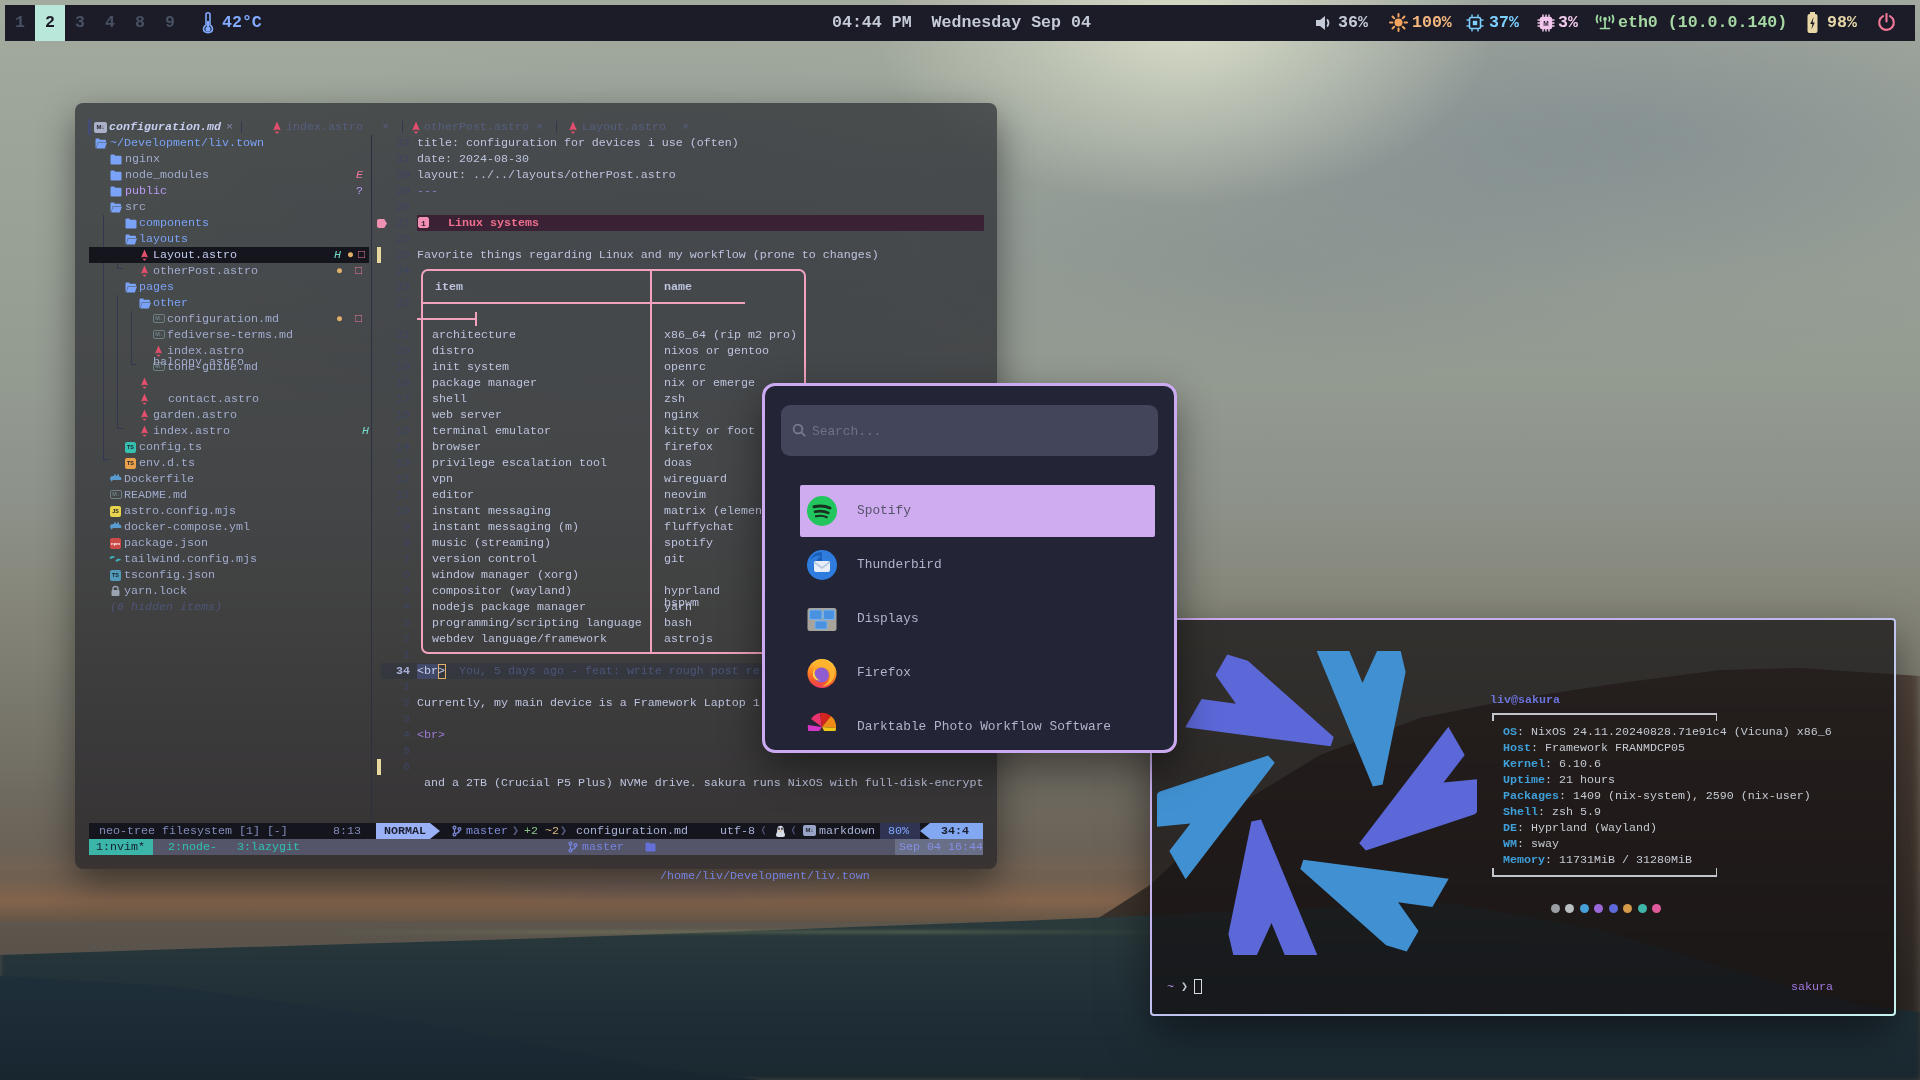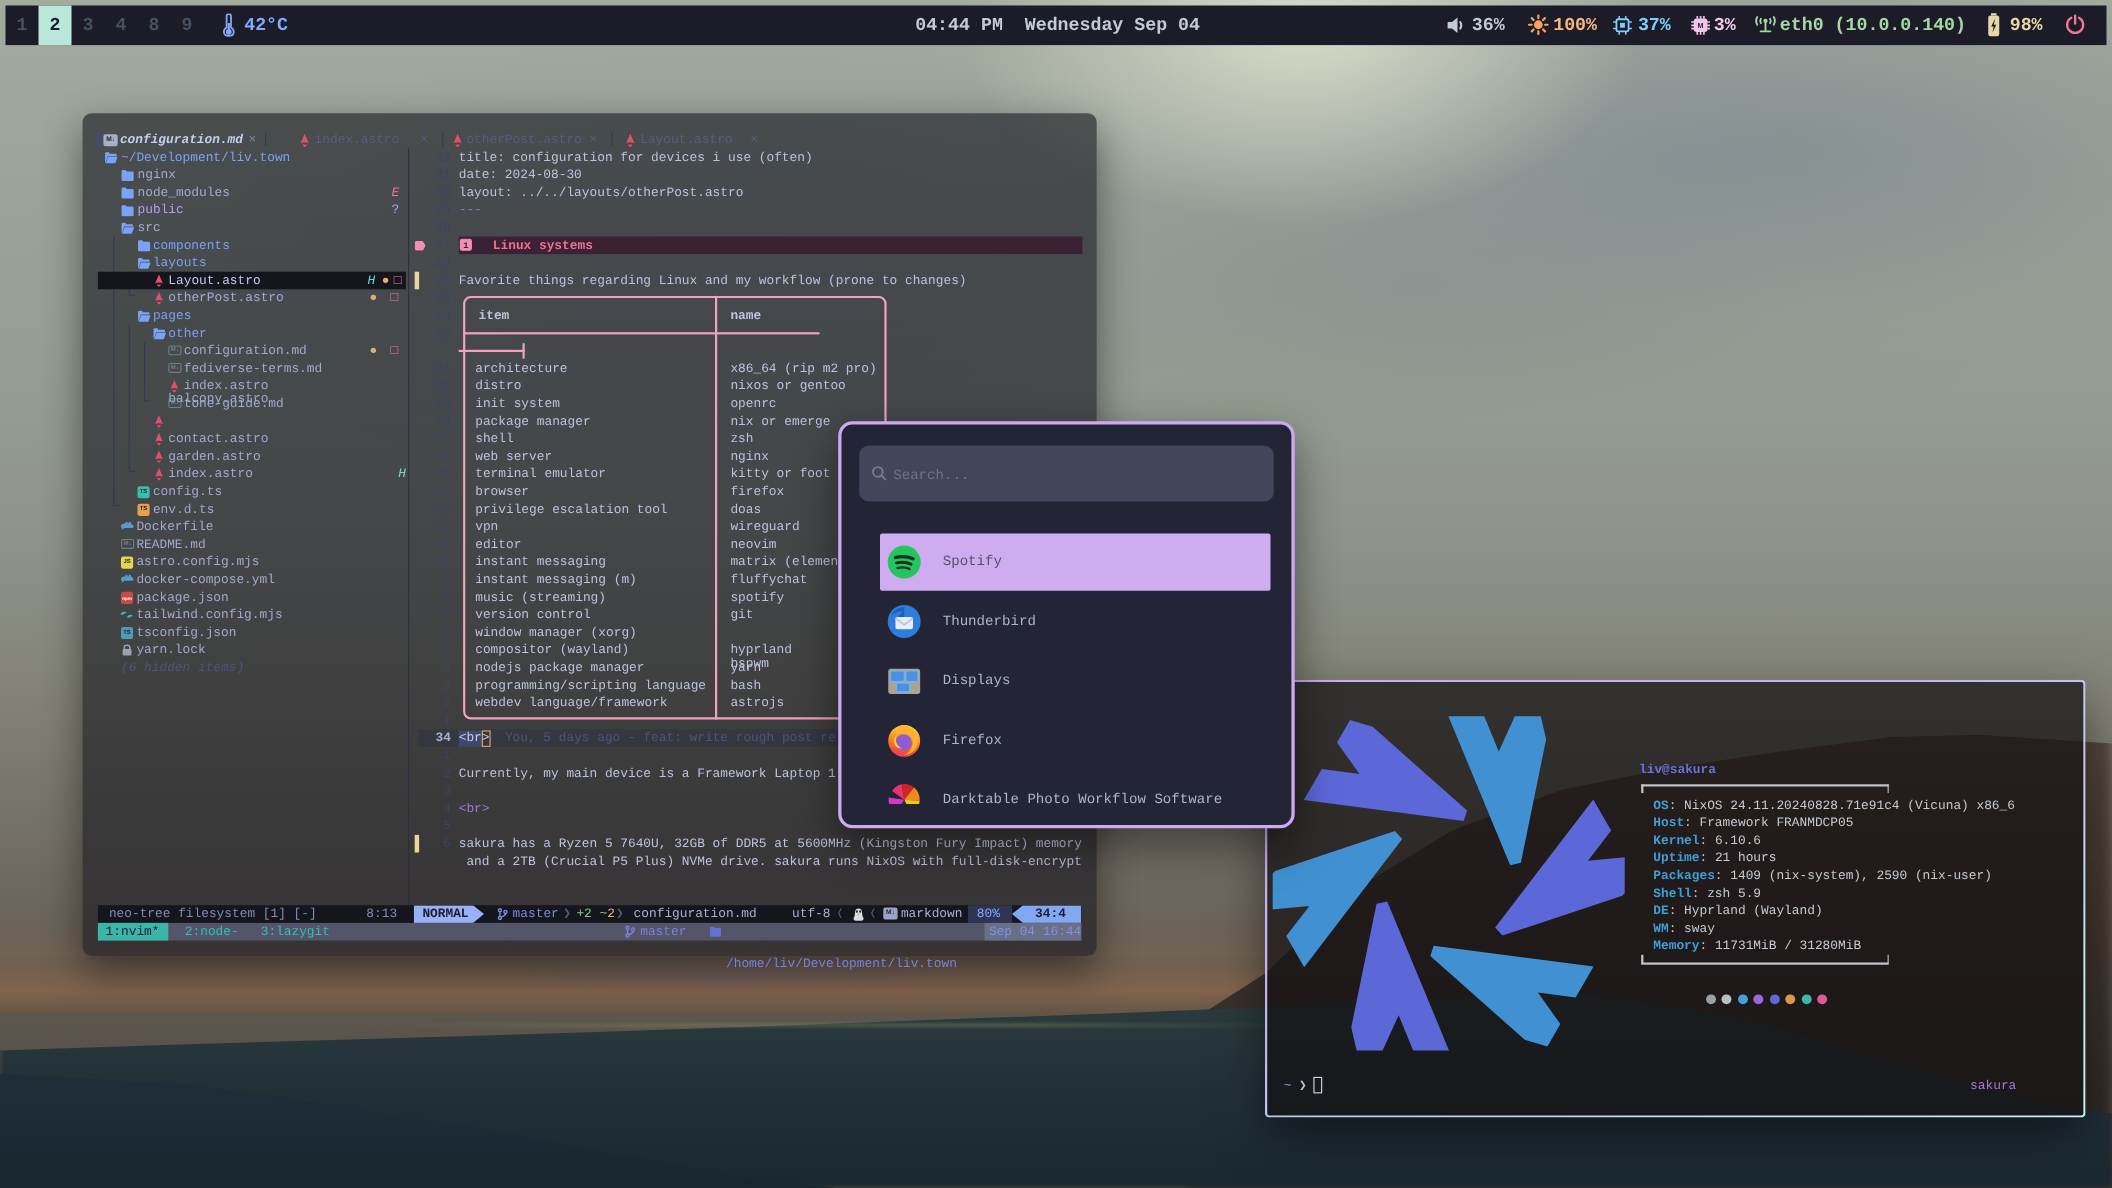--- a/index.html
+++ b/index.html
@@ -137,21 +137,21 @@
 <div class="t" style="left:167px;top:359px;color:#a2abce;">tone-guide.md</div>
 <svg style="position:absolute;left:139px;top:377px" width="11.040000000000001" height="11.96" viewBox="0 0 12 13">
       <path d="M6 0.5 L9.8 9.2 Q6 7.6 2.2 9.2 Z" fill="#e24f6d"></path>
       <path d="M4 10 Q6 11.4 8 10 Q7.4 12.6 6 12.8 Q4.6 12.6 4 10 Z" fill="#e24f6d"></path>
     </svg>
 <div class="t" style="left:153px;top:354px;color:#a2abce;text-align:center;">balcony.astro</div>
 <svg style="position:absolute;left:139px;top:393px" width="11.040000000000001" height="11.96" viewBox="0 0 12 13">
       <path d="M6 0.5 L9.8 9.2 Q6 7.6 2.2 9.2 Z" fill="#e24f6d"></path>
       <path d="M4 10 Q6 11.4 8 10 Q7.4 12.6 6 12.8 Q4.6 12.6 4 10 Z" fill="#e24f6d"></path>
     </svg>
-<div class="t" style="left:153px;top:391px;color:#a2abce;">contact.astro</div>
+<div class="t" style="left:168px;top:391px;color:#a2abce;">contact.astro</div>
 <svg style="position:absolute;left:139px;top:409px" width="11.040000000000001" height="11.96" viewBox="0 0 12 13">
       <path d="M6 0.5 L9.8 9.2 Q6 7.6 2.2 9.2 Z" fill="#e24f6d"></path>
       <path d="M4 10 Q6 11.4 8 10 Q7.4 12.6 6 12.8 Q4.6 12.6 4 10 Z" fill="#e24f6d"></path>
     </svg>
 <div class="t" style="left:153px;top:407px;color:#a2abce;">garden.astro</div>
 <svg style="position:absolute;left:139px;top:425px" width="11.040000000000001" height="11.96" viewBox="0 0 12 13">
       <path d="M6 0.5 L9.8 9.2 Q6 7.6 2.2 9.2 Z" fill="#e24f6d"></path>
       <path d="M4 10 Q6 11.4 8 10 Q7.4 12.6 6 12.8 Q4.6 12.6 4 10 Z" fill="#e24f6d"></path>
     </svg>
 <div class="t" style="left:153px;top:423px;color:#a2abce;">index.astro</div>
@@ -285,21 +285,20 @@
 <div class="t" style="left:459px;top:663px;color:#4d5578;">You,&nbsp;5&nbsp;days&nbsp;ago&nbsp;-&nbsp;feat:&nbsp;write&nbsp;rough&nbsp;post&nbsp;re</div>
 <div class="t" style="left:403px;top:679px;color:#3d4462;">1</div>
 <div class="t" style="left:403px;top:695px;color:#3d4462;">2</div>
 <div class="t" style="left:417px;top:695px;color:#bdc3de;">Currently,&nbsp;my&nbsp;main&nbsp;device&nbsp;is&nbsp;a&nbsp;Framework&nbsp;Laptop&nbsp;1</div>
 <div class="t" style="left:403px;top:711px;color:#3d4462;">3</div>
 <div class="t" style="left:403px;top:727px;color:#3d4462;">4</div>
 <div class="t" style="left:417px;top:727px;color:#9d7cd8;">&lt;br&gt;</div>
 <div class="t" style="left:403px;top:743px;color:#3d4462;">5</div>
 <div style="position:absolute;left:377px;top:759px;width:3.5px;height:16px;background:#e8d8a0"></div>
 <div class="t" style="left:403px;top:759px;color:#3d4462;">6</div>
-<div class="t" style="left:417px;top:759px;color:#bdc3de;">sakura&nbsp;has&nbsp;a&nbsp;Ryzen&nbsp;5&nbsp;7640U,&nbsp;32GB&nbsp;of&nbsp;DDR5&nbsp;at&nbsp;5600MHz&nbsp;(Kingston&nbsp;Fury&nbsp;Impact)&nbsp;memory</div>
 <div class="t" style="left:417px;top:775px;color:#bdc3de;">&nbsp;and&nbsp;a&nbsp;2TB&nbsp;(Crucial&nbsp;P5&nbsp;Plus)&nbsp;NVMe&nbsp;drive.&nbsp;sakura&nbsp;runs&nbsp;NixOS&nbsp;with&nbsp;full-disk-encrypt</div>
 <div style="position:absolute;left:89px;top:823px;width:894px;height:16px;background:#15151d"></div>
 <div class="t" style="left:99px;top:823px;color:#828bb8;">neo-tree&nbsp;filesystem&nbsp;[1]&nbsp;[-]</div>
 <div class="t" style="left:333px;top:823px;color:#828bb8;">8:13</div>
 <div style="position:absolute;left:376px;top:823px;width:64px;height:16px;background:#9ab0f7;clip-path:polygon(0 0,54px 0,64px 8px,54px 16px,0 16px)"></div>
 <div class="tb" style="left:384px;top:823px;color:#1b1e2e;">NORMAL</div>
 <svg style="position:absolute;left:452px;top:825px" width="10" height="12" viewBox="0 0 10 12">
       <g stroke="#7e8bd8" stroke-width="1.3" fill="none">
         <circle cx="2.5" cy="2.5" r="1.4"></circle>
         <circle cx="2.5" cy="9.5" r="1.4"></circle>

